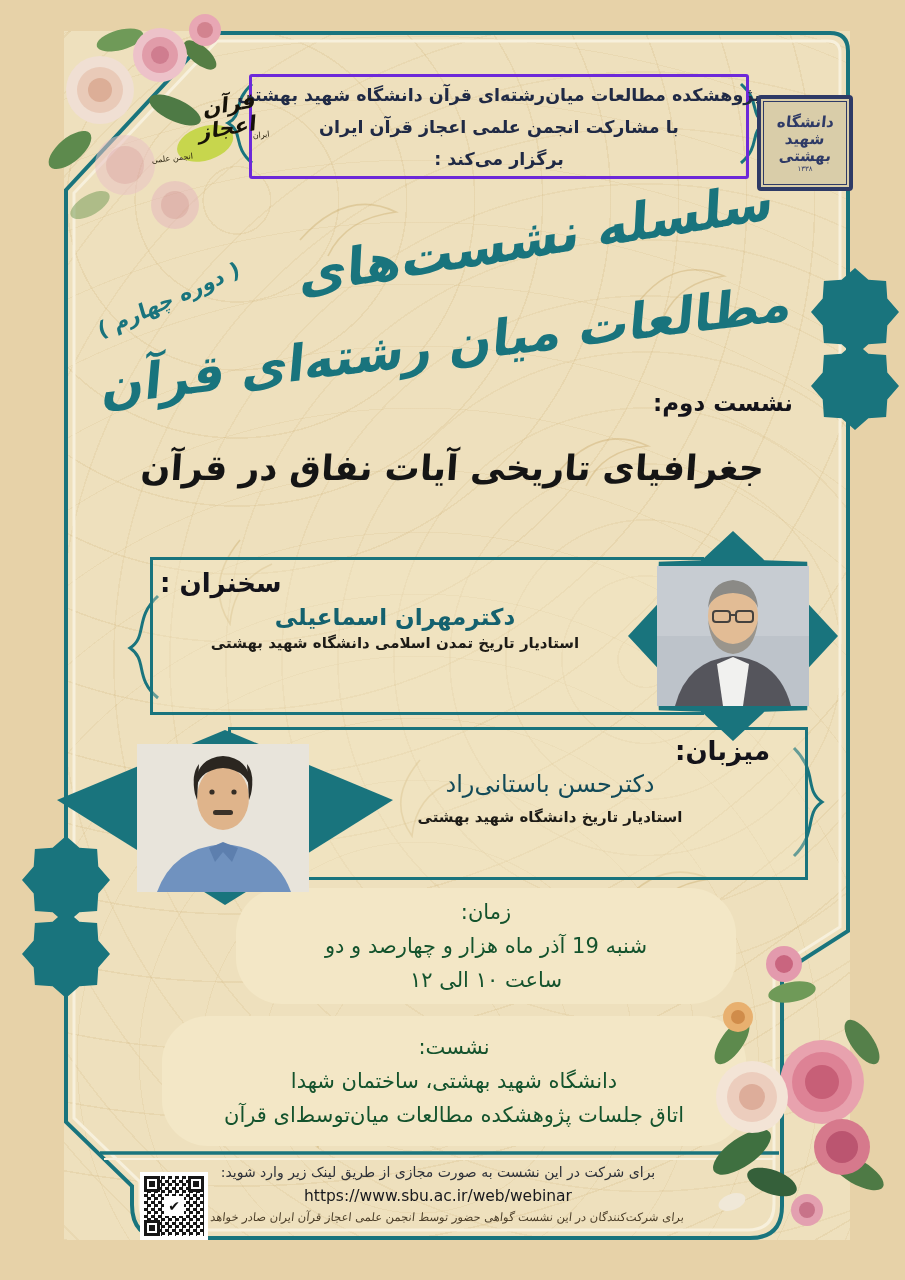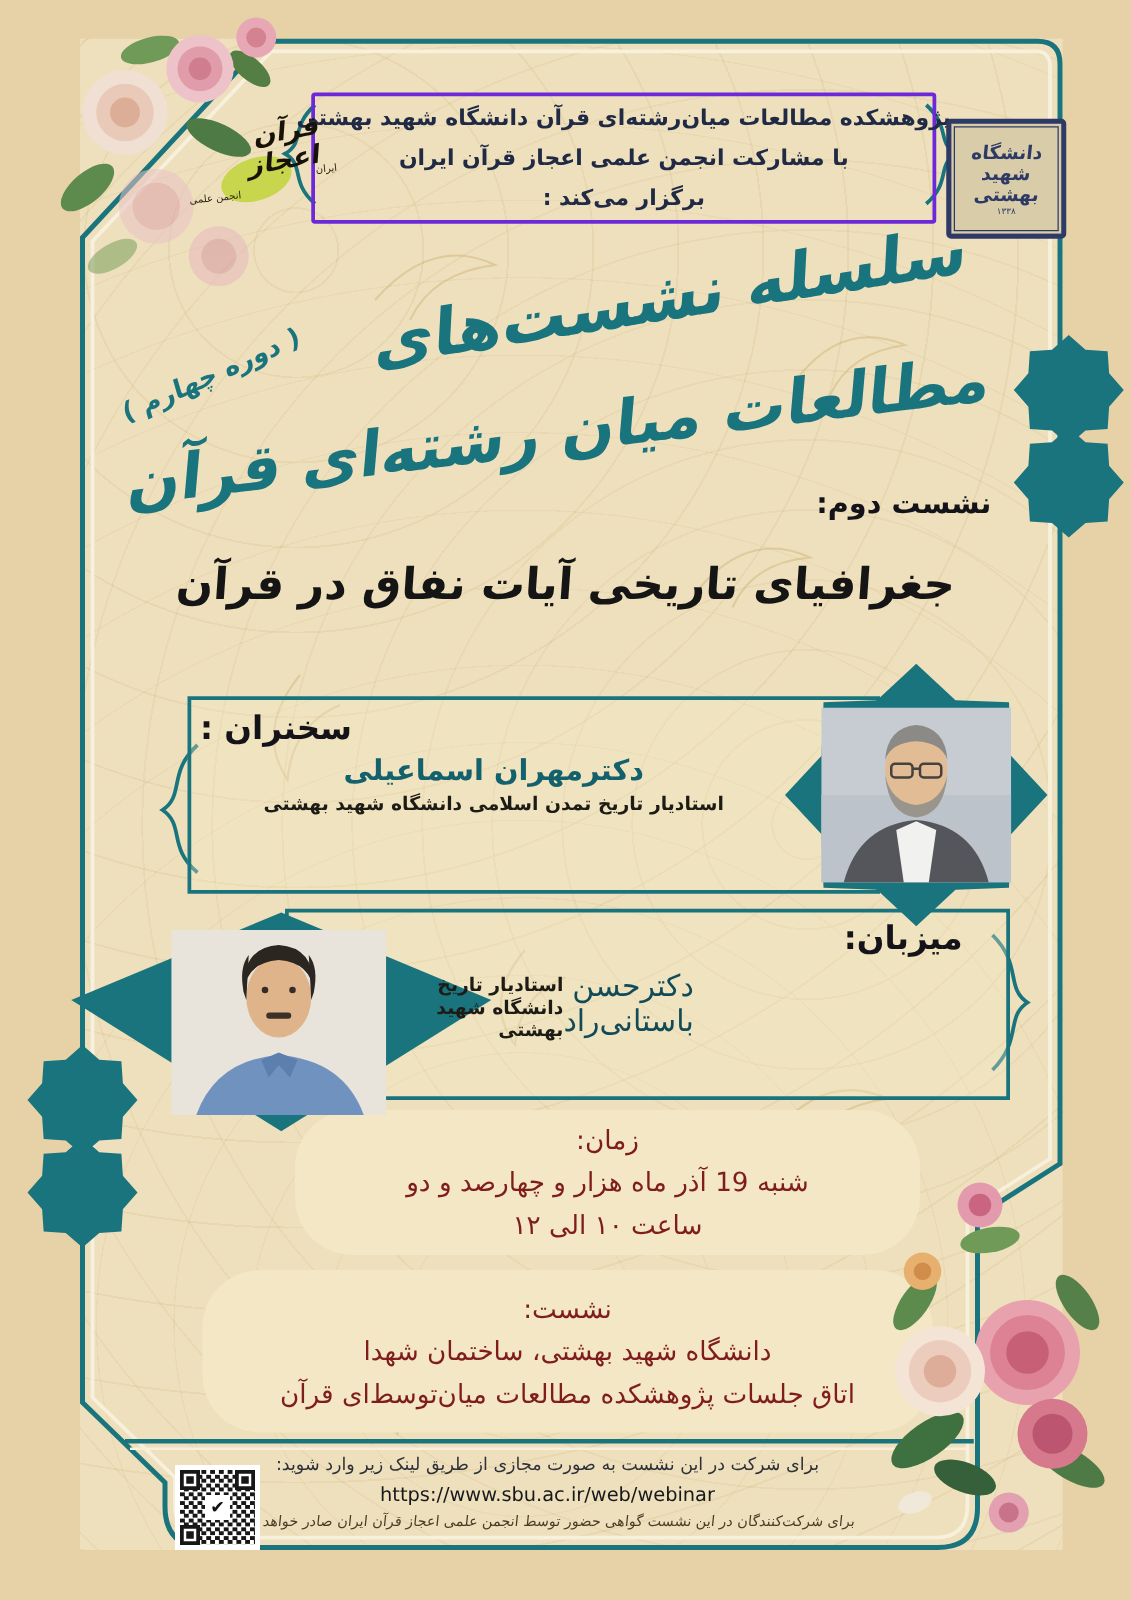--- a/index.html
+++ b/index.html
@@ -36,30 +36,30 @@
   #main-title{left:0;right:0;top:448px;text-align:center;font-size:35px;font-weight:bold;color:#151515;
     transform:skewX(-4deg);z-index:3;}
   
   .panel{border:3.5px solid #19747d;background:rgba(243,231,198,.35);z-index:3;}
   #speaker-box{left:150px;top:557px;width:548px;height:152px;}
   #speaker-texts{left:160px;top:560px;width:470px;height:148px;display:flex;flex-direction:column;align-items:center;z-index:5;}
   #speaker-texts .lbl{align-self:flex-end;margin:8px 40px 0 0;font-size:26px;font-weight:bold;color:#14131a;}
   #speaker-texts .nm{margin-top:6px;font-size:23px;font-weight:bold;color:#14616e;}
   #speaker-texts .aff{margin-top:4px;font-size:15px;font-weight:bold;color:#1d1b16;}
   #host-box{left:228px;top:727px;width:574px;height:147px;}
-  #host-texts{left:330px;top:730px;width:440px;height:142px;display:flex;align-items:center;z-index:5;}
+  #host-texts{left:330px;top:730px;width:440px;height:142px;display:flex;flex-direction:column;align-items:center;z-index:5;}
   #host-texts .lbl{align-self:flex-start;margin:6px 0 0 120px;font-size:26px;font-weight:bold;color:#14131a;}
   #host-texts .nm{margin-top:4px;font-size:24px;font-weight:normal;color:#124a58;}
   #host-texts .aff{margin-top:10px;font-size:15px;font-weight:bold;color:#1d1b16;}
   .photo-wrap{z-index:5;}
   
   .pill{background:#f3e7c6;border-radius:46px;display:flex;flex-direction:column;justify-content:center;align-items:center;z-index:3;}
   #time-box{left:236px;top:888px;width:500px;height:116px;}
   #loc-box{left:162px;top:1016px;width:584px;height:130px;}
-  .pill .pline{color:#7f1d1d;font-size:21px;line-height:34px;white-space:nowrap;}
+  .pill .pline{color:#14532d;font-size:21px;line-height:34px;white-space:nowrap;}
   
   #footer{left:100px;top:1158px;width:676px;height:76px;z-index:3;display:flex;flex-direction:column;align-items:center;}
   #footer .f1{font-size:14px;color:#2e3138;margin-top:6px;}
   #footer .furl{font-size:15.5px;color:#17181c;direction:ltr;margin-top:7px;}
   #footer .f3{font-size:11.5px;color:#4a3d28;margin-top:5px;transform:skewX(-6deg);}
   
   #qr{left:140px;top:1172px;width:68px;height:68px;background:#fff;z-index:5;padding:4px;box-sizing:border-box;}
   #qr .cells{position:absolute;inset:4px;background:repeating-conic-gradient(#171717 0% 25%, #ffffff 0% 50%) 0 0/7px 7px;}
   #qr .fp{position:absolute;width:10px;height:10px;border:3px solid #171717;background:#fff;}
   #qr .fp::after{content:"";position:absolute;inset:2px;background:#171717;}

